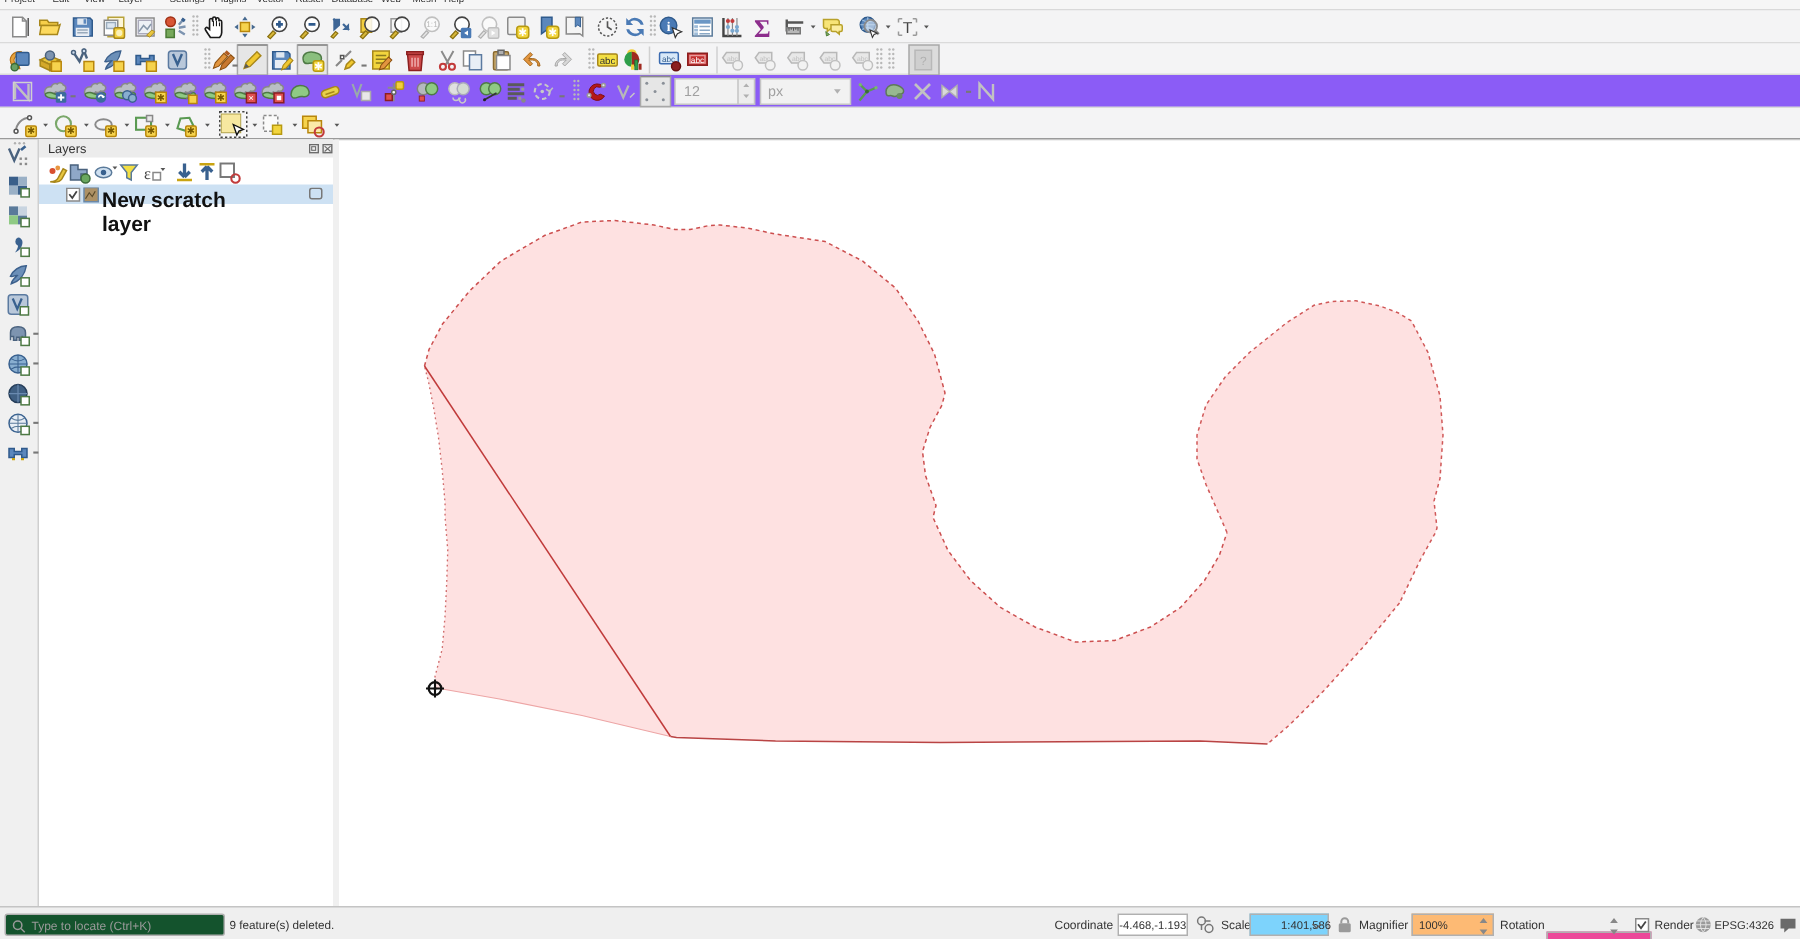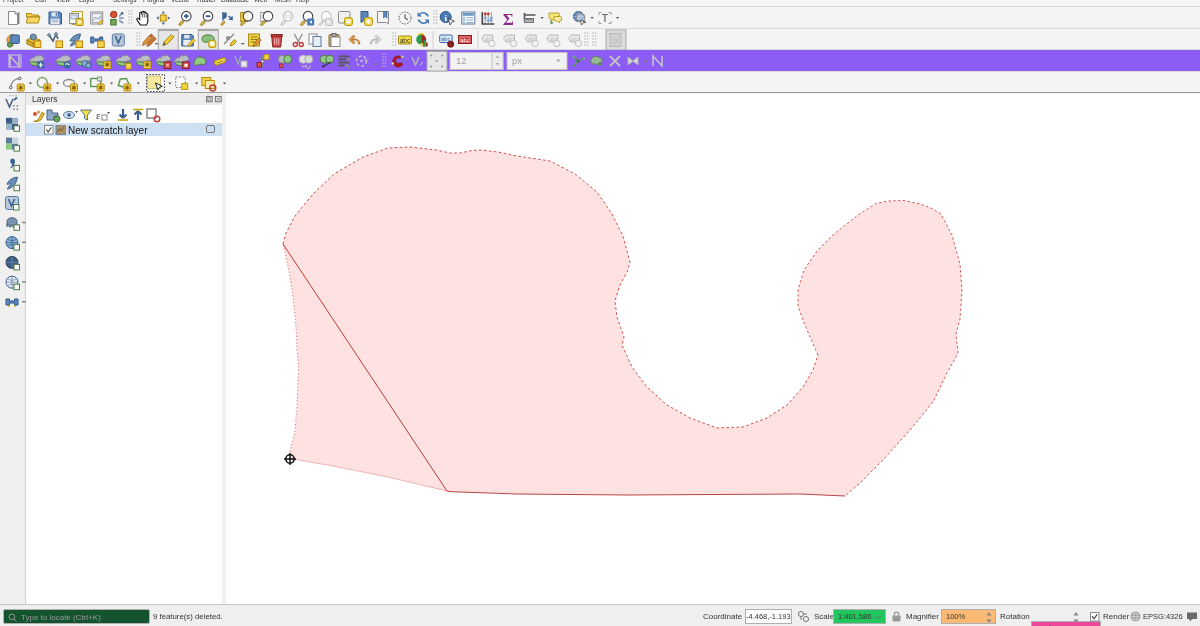--- a/index.html
+++ b/index.html
@@ -718,21 +718,21 @@
       <path d="M81 6l3.2 0-1.6 2z" fill="#555"></path>
       <path d="M49 5l3.2 0-1.6 2z" fill="#555"></path>
     </svg>
     <div class="abs" style="left:0;top:30px;width:196px;height:13px;background:#cde1f3"></div>
     <svg class="abs" style="left:18px;top:32px" width="170" height="11">
       <rect x="0.5" y="0.5" width="8.5" height="8.5" fill="#fff" stroke="#8a8a8a"></rect>
       <path d="M2.2 4.5l2 2.5 3-4.5" stroke="#444" stroke-width="1.2" fill="none"></path>
       <rect x="12" y="0" width="9.5" height="9.5" fill="#ad9165" stroke="#6a88a8"></rect>
       <path d="M13 7.5l2.5-4 2 2.5 2-3.5" stroke="#5a4a2a" stroke-width=".8" fill="none"></path>
     </svg>
-    <span class="abs" style="left:42px;top:31.5px;font-size:10px;font-weight:normal;color:#111">New scratch layer</span>
+    <span class="abs" style="left:42px;top:31.5px;font-size:14px;font-weight:bold;color:#111">New scratch layer</span>
     <svg class="abs" style="left:180px;top:32px" width="10" height="9">
       <rect x="0.5" y="0.5" width="8" height="7" rx="1.5" fill="none" stroke="#777"></rect>
     </svg>
   </div>
 <div class="abs" style="left:223px;top:93px;width:3px;height:511px;background:#f0f0f0"></div>
 <div class="abs" style="left:226px;top:94px;width:974px;height:510px;background:#fff">
     <svg class="abs" style="left:2px;top:-1px" width="972" height="511">
 <polygon points="55,151 58,140 67,123 85,101 106,81 135,64 160,55 182,54 208,57 222,60 232,60 244,57.5 252,57 270,59 289,63 322,68 347,81 369,99 384,121 395,143 402,169 400,177 392,192 387,208 389,224 396,244 394,252 404,274 419,294 439,312 462,325 489,335 515,334 539,325 559,312 575,294 585,277 590,262 576,230 570,213 570,197 576,177 589,158 605,142 630,122 648,110.5 660,108 676,107.5 692,111 704,115.5 713,121 724,142 732,171 734,197 732,226 728,241 730,259 729,262 719,280 705,309 682,337 655,367 632,390 617,403 572,401 399,402 289,401 223,398.7 219,398 160,384 105,373 62,365.5 62,358 66.8,339.7 68.7,317.7 69.8,295.7 70.5,273.7 68.7,251.7 68.7,242.4 66.8,220.4 64.3,198.4 61.3,180 57.7,161.7" fill="#fee1e1"></polygon>
 <path d="M55 151 L58 140 L67 123 L85 101 L106 81 L135 64 L160 55 L182 54 L208 57 L222 60 L232 60 L244 57.5 L252 57 L270 59 L289 63 L322 68 L347 81 L369 99 L384 121 L395 143 L402 169 L400 177 L392 192 L387 208 L389 224 L396 244 L394 252 L404 274 L419 294 L439 312 L462 325 L489 335 L515 334 L539 325 L559 312 L575 294 L585 277 L590 262" fill="none" stroke="#cc4f4f" stroke-width="1" stroke-dasharray="2.6 2.4"></path>
 <path d="M590 262 L576 230 L570 213 L570 197 L576 177 L589 158 L605 142 L630 122 L648 110.5 L660 108 L676 107.5 L692 111 L704 115.5 L713 121 L724 142 L732 171 L734 197 L732 226 L728 241 L730 259 L729 262 L719 280 L705 309" fill="none" stroke="#d05858" stroke-width="1" stroke-dasharray="2.4 2.4"></path>
@@ -751,28 +751,28 @@
 <div class="abs" style="left:0;top:604px;width:1200px;height:22px;background:#efefef;border-top:1px solid #c4c4c4">
     <div class="abs" style="left:3px;top:4px;width:147px;height:15px;background:#14532d;border:1px solid #b0b0b0;border-radius:2px">
       <svg class="abs" style="left:4px;top:3px" width="10" height="10">
         <circle cx="3.8" cy="3.8" r="2.8" fill="none" stroke="#999"></circle>
         <path d="M6 6l2.5 2.5" stroke="#999"></path>
       </svg>
       <span class="abs" style="left:17px;top:2.5px;font-size:8px;color:#9a9a9a;white-space:nowrap">Type to locate (Ctrl+K)</span>
     </div>
     <span class="abs" style="left:153px;top:7px;font-size:7.8px;color:#333;white-space:nowrap">9 feature(s) deleted.</span>
     <span class="abs" style="left:703px;top:7px;font-size:8px;color:#333;white-space:nowrap">Coordinate</span>
-    <div class="abs" style="left:745px;top:4px;width:47px;height:15px;background:#fff;border:1px solid #b0b0b0;font-size:7.5px;color:#333;line-height:14px;text-align:left">-4.468,-1.193</div>
+    <div class="abs" style="left:745px;top:4px;width:47px;height:15px;background:#fff;border:1px solid #b0b0b0;font-size:7.5px;color:#333;line-height:14px;text-align:center">-4.468,-1.193</div>
     <svg class="abs" style="left:797px;top:5px" width="13" height="13">
       <circle cx="4" cy="4" r="2.6" fill="none" stroke="#777"></circle>
       <circle cx="9" cy="9" r="2.6" fill="none" stroke="#777"></circle>
       <path d="M6 4h4M4 6v4" stroke="#777" fill="none"></path>
     </svg>
     <span class="abs" style="left:814px;top:7px;font-size:8px;color:#333;white-space:nowrap">Scale</span>
-    <div class="abs" style="left:833px;top:4px;width:53px;height:15px;background:#22c55e;border:1px solid #b0b0b0;font-size:7.5px;color:#333;line-height:14px;padding-left:4px">1:401,586</div>
+    <div class="abs" style="left:833px;top:4px;width:53px;height:15px;background:#7dd3fc;border:1px solid #b0b0b0;font-size:7.5px;color:#333;line-height:14px;padding-left:20px">1:401,586</div>
     <svg class="abs" style="left:874px;top:10px" width="8" height="5">
       <path d="M1 1l2.8 2.8L6.6 1" fill="none" stroke="#666"></path>
     </svg>
     <svg class="abs" style="left:891px;top:6px" width="11" height="11">
       <rect x="1.5" y="4.5" width="8" height="6" rx="1" fill="#9a9a9a"></rect>
       <path d="M3.2 4.5V3.4a2.3 2.3 0 0 1 4.6 0v1.1" fill="none" stroke="#9a9a9a" stroke-width="1.3"></path>
     </svg>
     <span class="abs" style="left:906px;top:7px;font-size:8px;color:#333;white-space:nowrap">Magnifier</span>
     <div class="abs" style="left:941px;top:4px;width:55px;height:15px;background:#fdba74;border:1px solid #b0b0b0;font-size:7.5px;color:#333;line-height:14px;padding-left:4px">100%</div>
     <svg class="abs" style="left:985px;top:5.5px" width="8" height="13">

